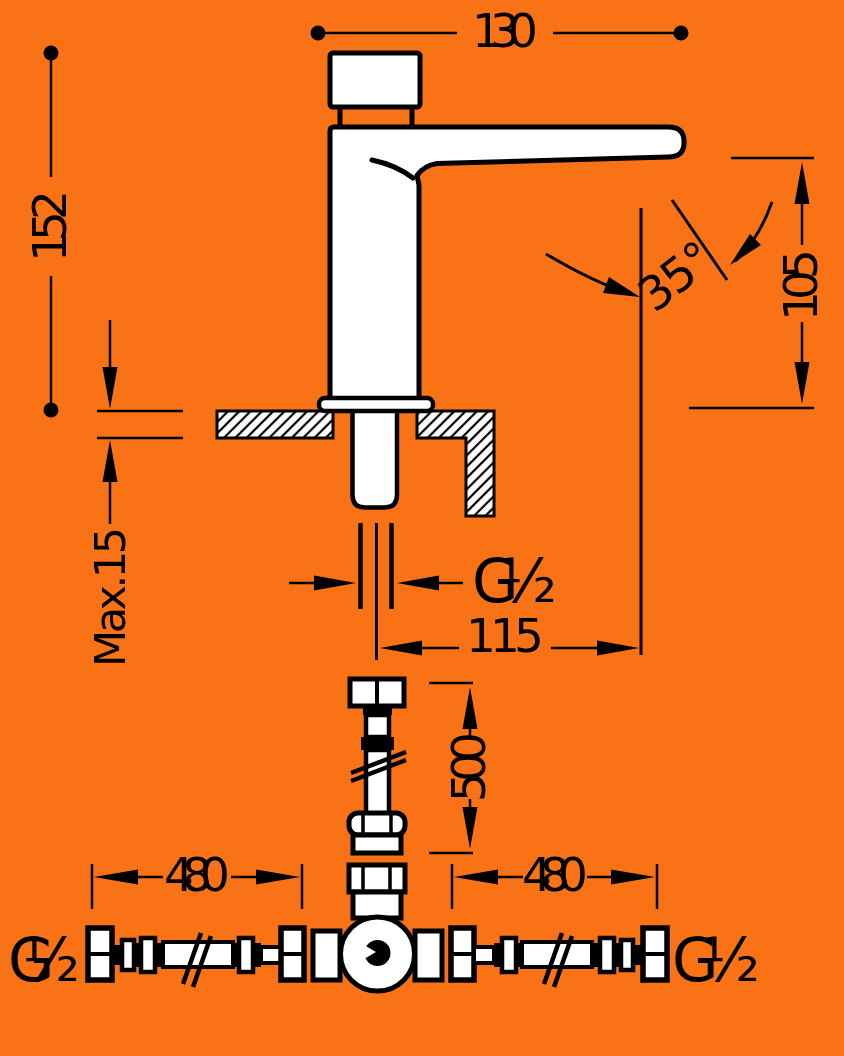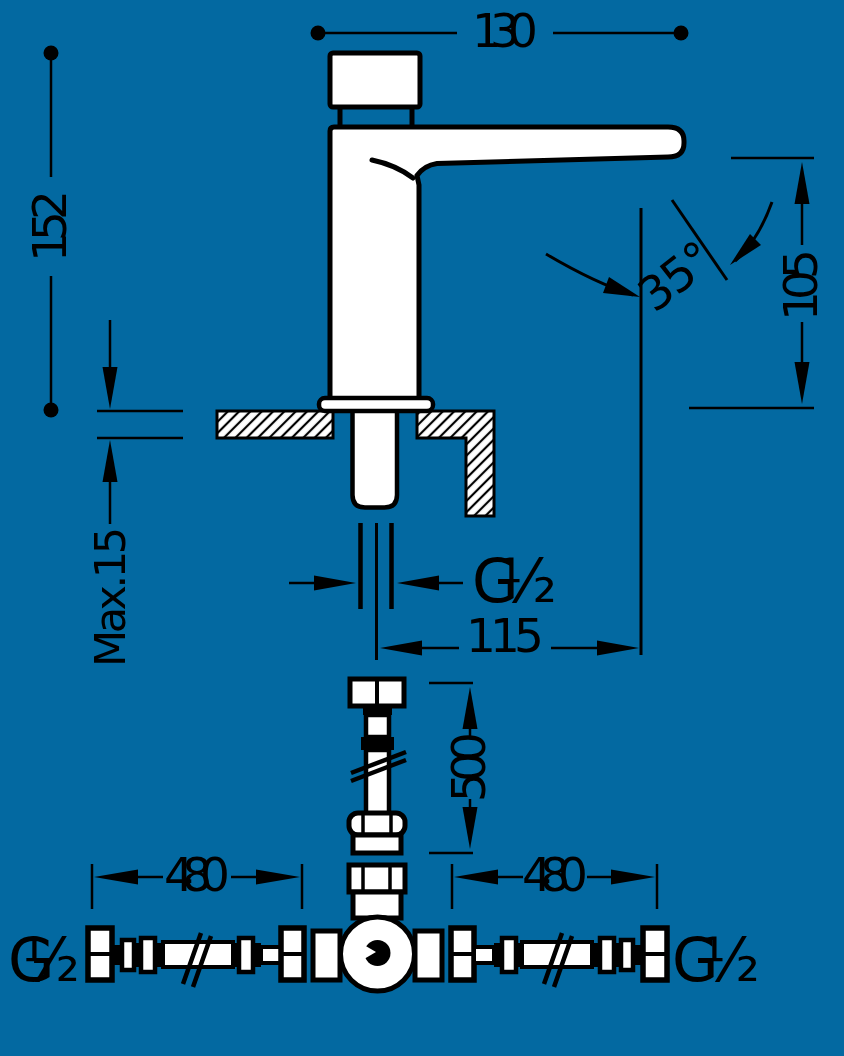--- a/index.html
+++ b/index.html
@@ -1,16 +1,16 @@
 <!DOCTYPE html>
 <html><head>
 <meta charset="utf-8">
 <style>
   html,body{margin:0;padding:0;background:#ffffff;}
-  .page{width:844px;height:1056px;background:#0369a1;position:relative;overflow:hidden;}
+  .page{width:844px;height:1056px;background:#f97316;position:relative;overflow:hidden;}
   svg{display:block;}
   text{font-family:"DejaVu Sans","Liberation Sans",sans-serif;fill:#000;}
   .dim-label{font-size:47px;}
   .dim-label-small{font-size:43px;}
   .thread-label{font-size:60px;}
   .angle-label{font-size:47px;}
 </style>
 </head>
 <body>
 

